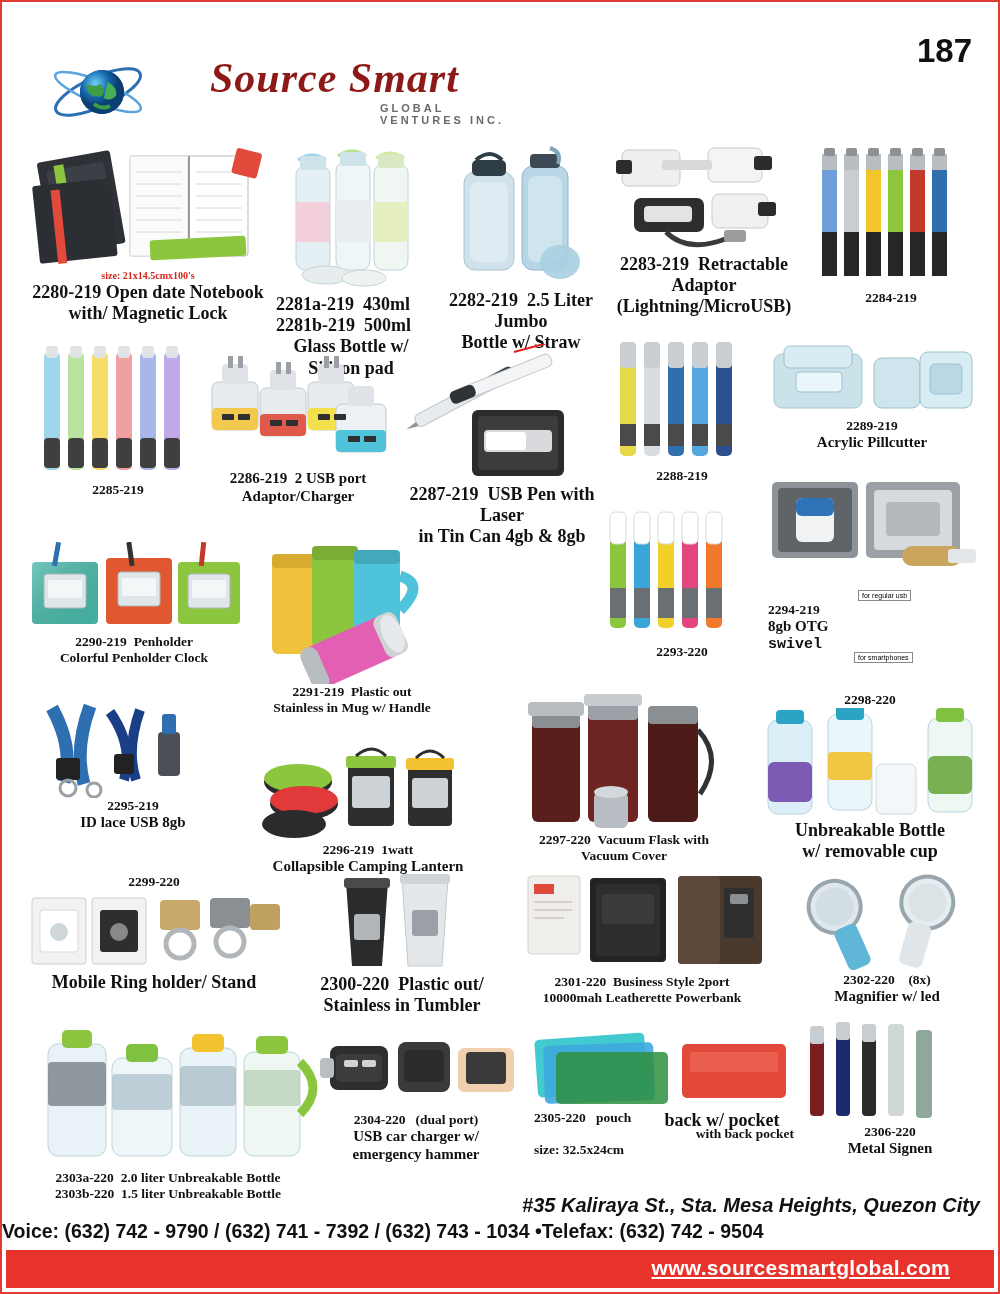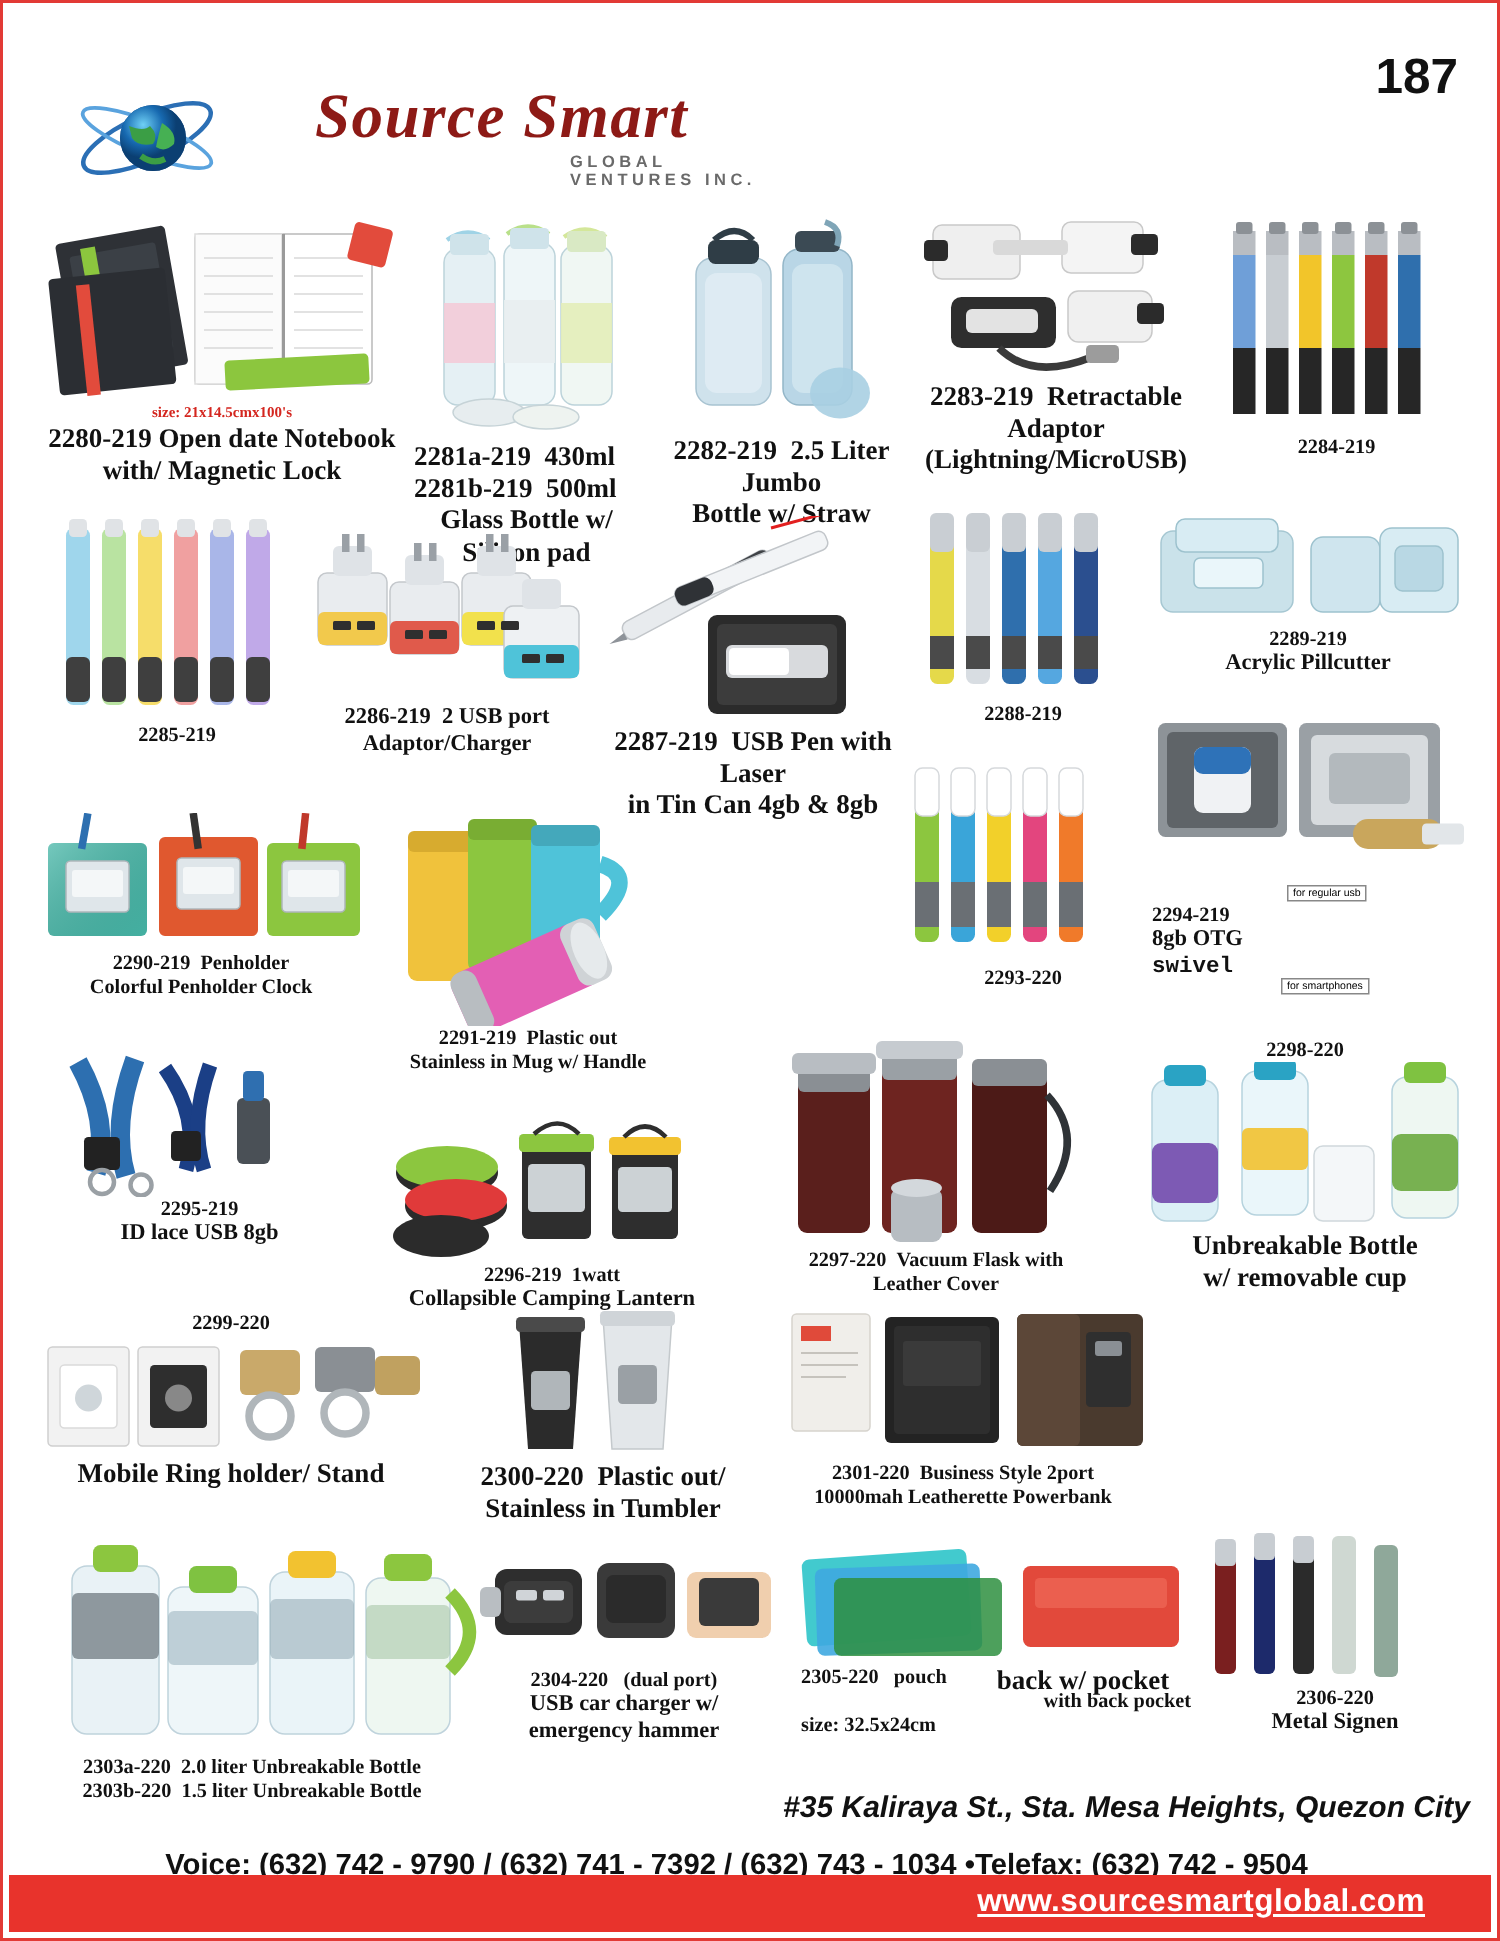--- a/index.html
+++ b/index.html
@@ -49,22 +49,22 @@
   .cap.s14 { font-size:15px; }
   .imgbox { position:relative; overflow:hidden; }
   
   .footer-addr {
     position:absolute; left:0; right:18px; top:1192px;
     text-align:right; font-family:"Liberation Sans", sans-serif;
     font-weight:bold; font-style:italic; font-size:20px; color:#111;
   }
   .footer-voice {
     position:absolute; left:0; right:18px; top:1218px;
-    text-align:center; font-family:"Liberation Sans", sans-serif;
-    font-weight:bold; font-size:19.5px; color:#111;margin-top:12px;
+    text-align:left; font-family:"Liberation Sans", sans-serif;
+    font-weight:bold; font-size:19.5px; color:#111;
   }
   .footer-bar {
     position:absolute; left:4px; right:4px; top:1248px; height:38px;
     background:#e8332c;
   }
   .footer-url {
     position:absolute; right:48px; top:1254px;
     font-family:"Liberation Sans", sans-serif;
     font-weight:bold; font-size:21px; color:#ffffff; letter-spacing:.3px;text-decoration:underline;
   }
@@ -567,21 +567,21 @@
         <rect x="146" y="14" width="50" height="18" rx="4" fill="#8a8f94"></rect>
         <path d="M196 38 q26 28 2 64" stroke="#2f3337" stroke-width="5" fill="none"></path>
         <rect x="92" y="100" width="34" height="36" rx="6" fill="#b7bdc2"></rect>
         <ellipse cx="109" cy="100" rx="17" ry="6" fill="#d3d8dc"></ellipse>
       </svg>
     </div>
     <div class="cap s13">
       <span>2297-220</span>
       &nbsp;<span>Vacuum Flask with</span>
     </div>
-    <div class="cap s13">Leather Cover</div>
+    <div class="cap s13">Vacuum Cover</div>
   </div>
 
   <div class="cell" style="left:748px; top:690px; width:240px;">
     <div class="cap s13">2298-220</div>
     <div class="imgbox" style="height:112px;">
       <svg width="240" height="112" viewBox="0 0 240 112">
         <rect x="18" y="12" width="44" height="94" rx="10" fill="#dceff6" stroke="#b6d3de"></rect>
         <rect x="18" y="54" width="44" height="40" rx="6" fill="#6c3fa8" opacity=".85"></rect>
         <rect x="26" y="2" width="28" height="14" rx="4" fill="#2aa3c4"></rect>
         <rect x="78" y="6" width="44" height="96" rx="10" fill="#eaf6fa" stroke="#b6d3de"></rect>
@@ -654,20 +654,41 @@
         <rect x="228" y="24" width="18" height="10" rx="2" fill="#8a8f94"></rect>
       </svg>
     </div>
     <div class="cap s13">
       <span>2301-220</span>
       &nbsp;<span>Business Style 2port</span>
     </div>
     <div class="cap s13">10000mah Leatherette Powerbank</div>
   </div>
 
+  <div class="cell" style="left:782px; top:866px; width:206px;">
+    <div class="imgbox" style="height:104px;">
+      <svg width="206" height="104" viewBox="0 0 206 104">
+        <g transform="rotate(-24 60 50)">
+          <circle cx="56" cy="36" r="26" fill="#dfe8ee" stroke="#9aa6ad" stroke-width="4"></circle>
+          <circle cx="56" cy="36" r="19" fill="#cdd9e0" opacity=".7"></circle>
+          <rect x="44" y="58" width="24" height="44" rx="6" fill="#5fb6d6"></rect>
+        </g>
+        <g transform="rotate(16 140 46)">
+          <circle cx="140" cy="34" r="26" fill="#e6edf0" stroke="#9aa6ad" stroke-width="4"></circle>
+          <circle cx="140" cy="34" r="19" fill="#d5dee3" opacity=".7"></circle>
+          <rect x="128" y="56" width="24" height="44" rx="6" fill="#dfe5e8"></rect>
+        </g>
+      </svg>
+    </div>
+    <div class="cap s13">
+      <span>2302-220</span>
+      &nbsp;&nbsp;&nbsp;<span>(8x)</span>
+    </div>
+    <div class="cap s14">Magnifier w/ led</div>
+  </div>
 
   <div class="cell" style="left:16px; top:1020px; width:300px;">
     <div class="imgbox" style="height:148px;">
       <svg width="300" height="148" viewBox="0 0 300 148">
         <rect x="30" y="22" width="58" height="112" rx="10" fill="#e9f2f6" stroke="#bfd3dc"></rect>
         <rect x="30" y="40" width="58" height="44" rx="4" fill="#6f7a80" opacity=".75"></rect>
         <rect x="44" y="8" width="30" height="18" rx="5" fill="#8cc63f"></rect>
         <rect x="94" y="36" width="60" height="98" rx="10" fill="#eef6f9" stroke="#bfd3dc"></rect>
         <rect x="94" y="52" width="60" height="36" rx="4" fill="#9fb6c0" opacity=".6"></rect>
         <rect x="108" y="22" width="32" height="18" rx="5" fill="#7fc241"></rect>

